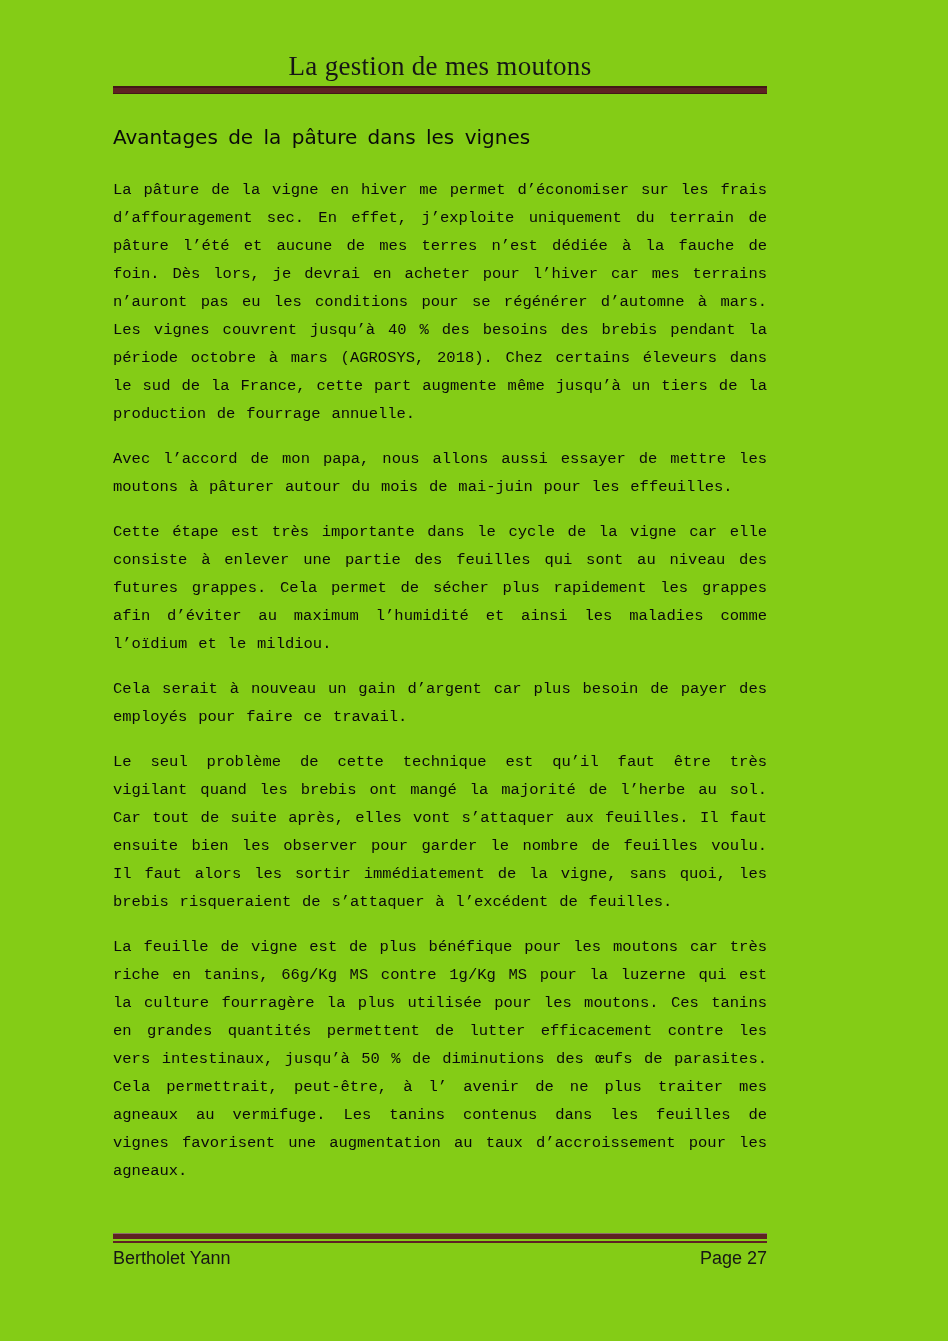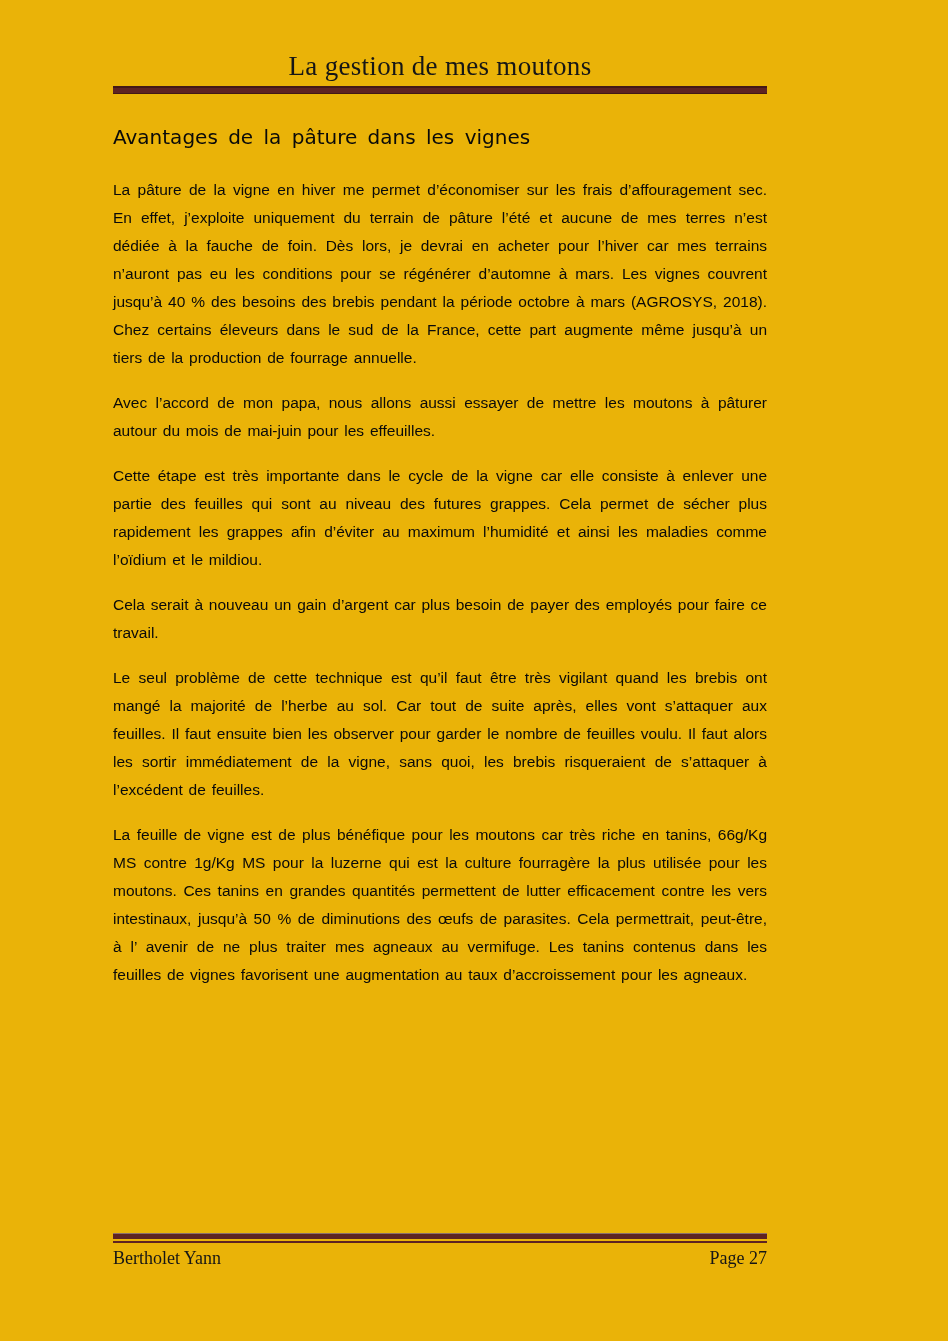--- a/index.html
+++ b/index.html
@@ -5,21 +5,21 @@
 <style>
   html, body {
     margin: 0;
     padding: 0;
     background: #ffffff;
   }
   .page {
     position: relative;
     width: 948px;
     height: 1341px;
-    background: #eab308;
+    background: #84cc16;
     color: #000000;
     box-sizing: border-box;
     overflow: hidden;
   }
 
   
   .header-area {
     padding: 50px 181px 0 113px;
   }
   .header-title {
@@ -44,21 +44,21 @@
   }
   .section-heading {
     font-family: "DejaVu Sans", sans-serif;
     font-size: 20px;
     font-weight: normal;
     word-spacing: 4px;
     margin: 31px 0 27px 0;
     color: #0a0a0a;
   }
   .body-par {
-    font-family: Liberation Sans, sans-serif;
+    font-family: Liberation Mono, monospace;
     font-size: 15.5px;
     line-height: 28px;
     text-align: justify;
     word-spacing: 1.5px;
     margin: 0 0 17px 0;
     color: #0a0a0a;
   }
 
   
   .footer-area {
@@ -75,21 +75,21 @@
   .footer-rule-thin {
     height: 2px;
     background: #5e2322;
     margin-top: 2px;
   }
   .footer-row {
     display: flex;
     justify-content: space-between;
     align-items: baseline;
     margin-top: 5px;
-    font-family: Liberation Serif, serif;
+    font-family: Liberation Sans, sans-serif;
     font-size: 18px;
     color: #161616;
   }
 </style>
 </head>
 <body>
 
 <div class="page">
 
   <header class="header-area">

